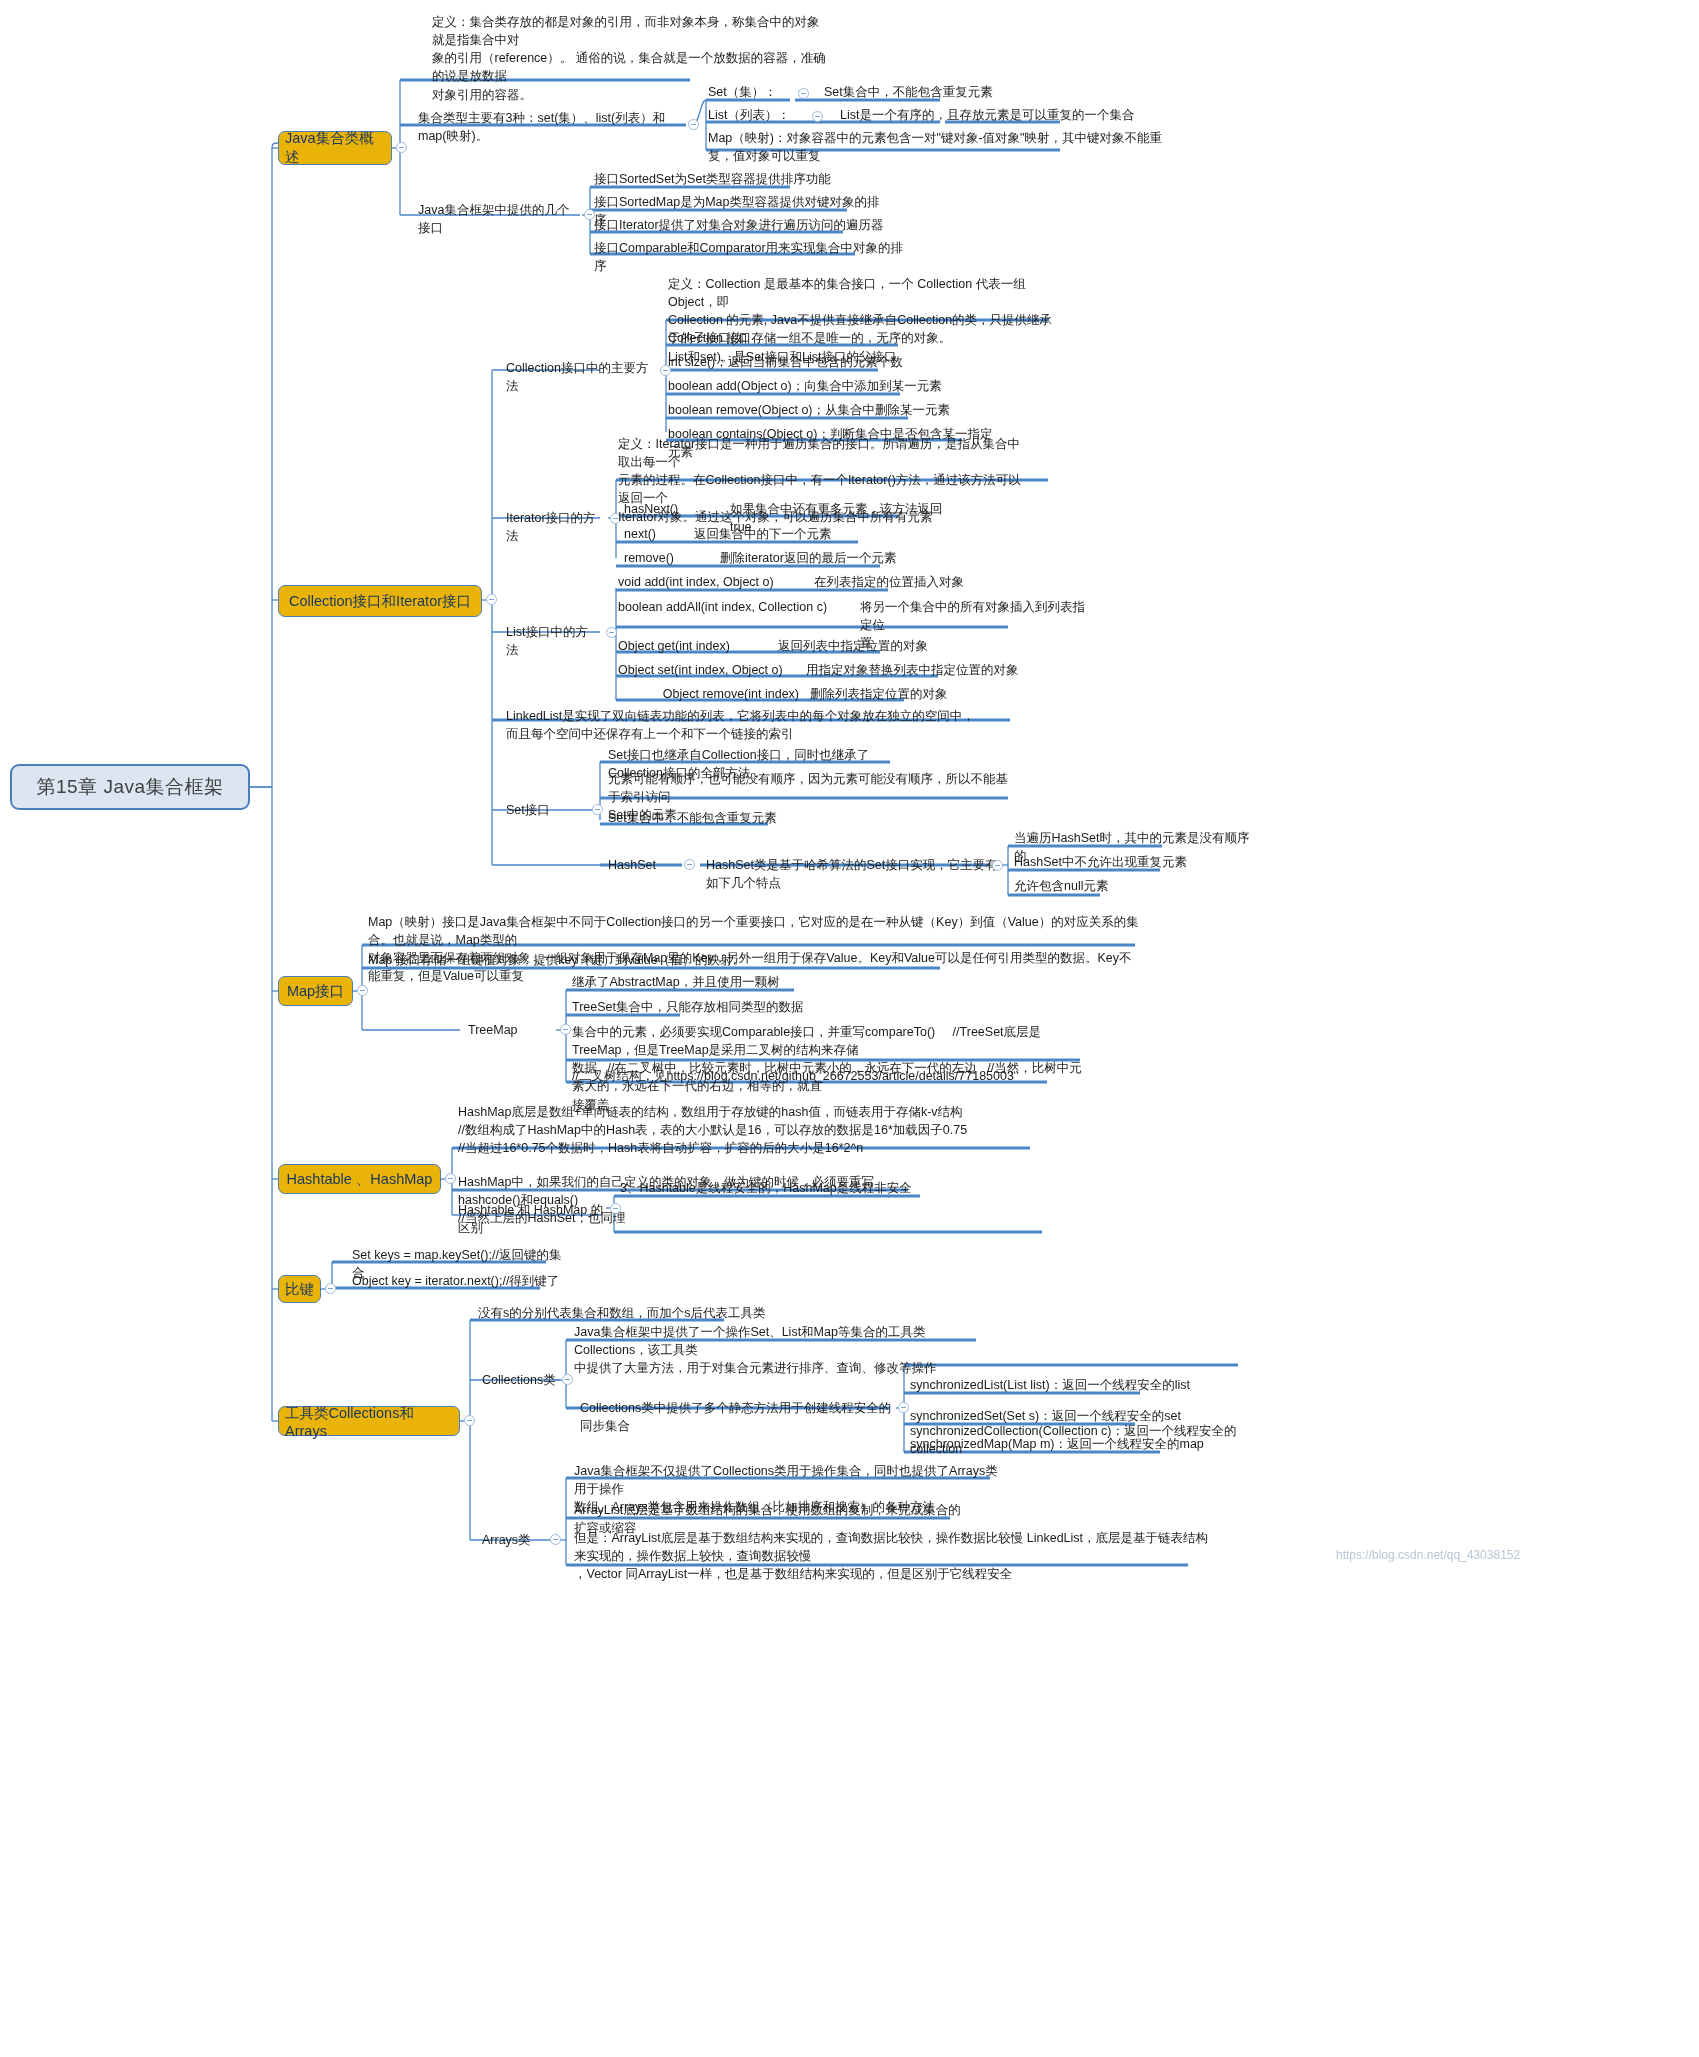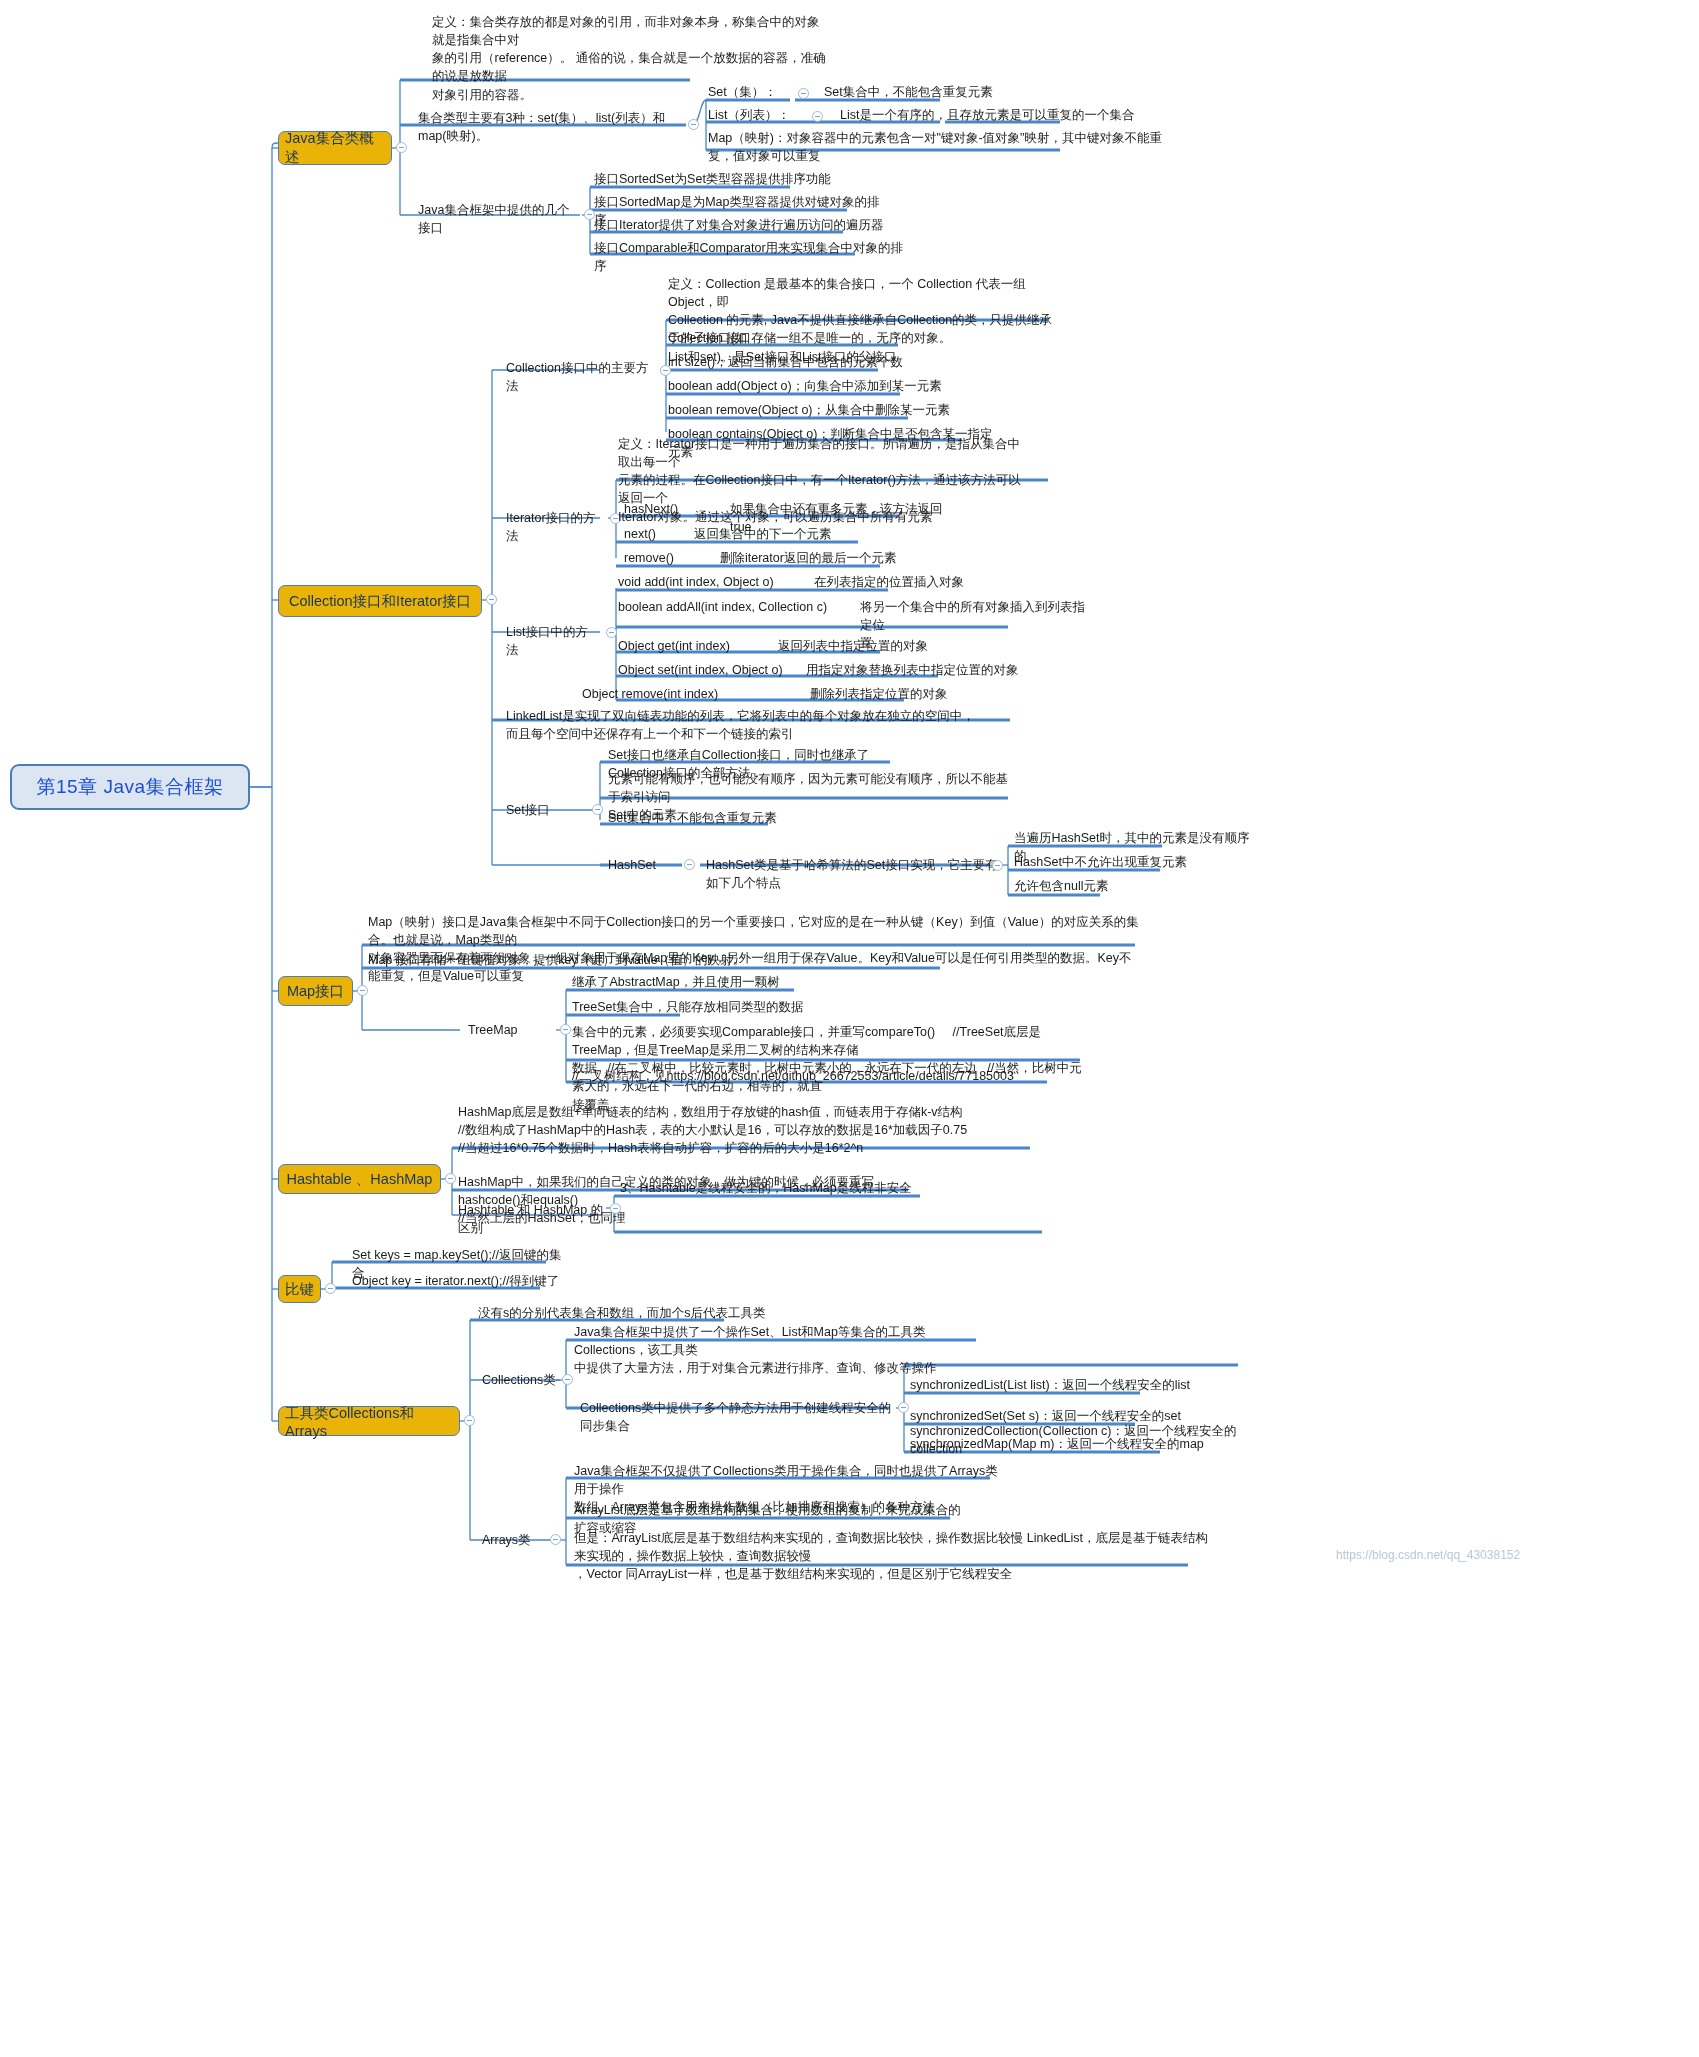--- a/index.html
+++ b/index.html
@@ -28,21 +28,21 @@
     padding:1px 2px 2px 2px;
   }      
   .node.plain{ border-bottom:none; }
 
   
   .root{
     position:absolute;
     background:#dce6f2;
     border:2px solid #4a7ebb;
     border-radius:9px;
-    color:#1d4ed8;
+    color:#404040;
     font-size:19px;
     display:flex;align-items:center;justify-content:center;
     letter-spacing:.5px;
     box-sizing:border-box;
   }
   
   .mbox{
     position:absolute;
     background:#eab308;
     border:1.6px solid #4a7ebb;
@@ -291,21 +291,21 @@
 
   <div class="node plain" style="left:616px;top:572px;width:190px;">void add(int index, Object o)</div>
   <div class="node plain" style="left:812px;top:572px;width:200px;">在列表指定的位置插入对象</div>
   <div class="node plain" style="left:616px;top:597px;width:238px;">boolean addAll(int index, Collection c)</div>
   <div class="node plain" style="left:858px;top:597px;width:240px;">将另一个集合中的所有对象插入到列表指定位
 置</div>
   <div class="node plain" style="left:616px;top:636px;width:150px;">Object get(int index)</div>
   <div class="node plain" style="left:776px;top:636px;width:200px;">返回列表中指定位置的对象</div>
   <div class="node plain" style="left:616px;top:660px;width:182px;">Object set(int index, Object o)</div>
   <div class="node plain" style="left:804px;top:660px;width:240px;">用指定对象替换列表中指定位置的对象</div>
-  <div class="node plain" style="left:580px;top:684px;width:172px;">Object remove(int index)</div>
+  <div class="node plain" style="left:629px;top:684px;width:172px;text-align:right;">Object remove(int index)</div>
   <div class="node plain" style="left:808px;top:684px;width:200px;">删除列表指定位置的对象</div>
 
   <div class="node plain" style="left:504px;top:706px;width:520px;">LinkedList是实现了双向链表功能的列表，它将列表中的每个对象放在独立的空间中，
 而且每个空间中还保存有上一个和下一个链接的索引</div>
 
   <div class="node" style="left:504px;top:800px;width:86px;border-bottom:none;">Set接口</div>
   <div class="toggle" style="left:592px;top:804px;"></div>
 
   <div class="node plain" style="left:606px;top:745px;width:300px;">Set接口也继承自Collection接口，同时也继承了Collection接口的全部方法，</div>
   <div class="node plain" style="left:606px;top:769px;width:410px;">元素可能有顺序，也可能没有顺序，因为元素可能没有顺序，所以不能基于索引访问

